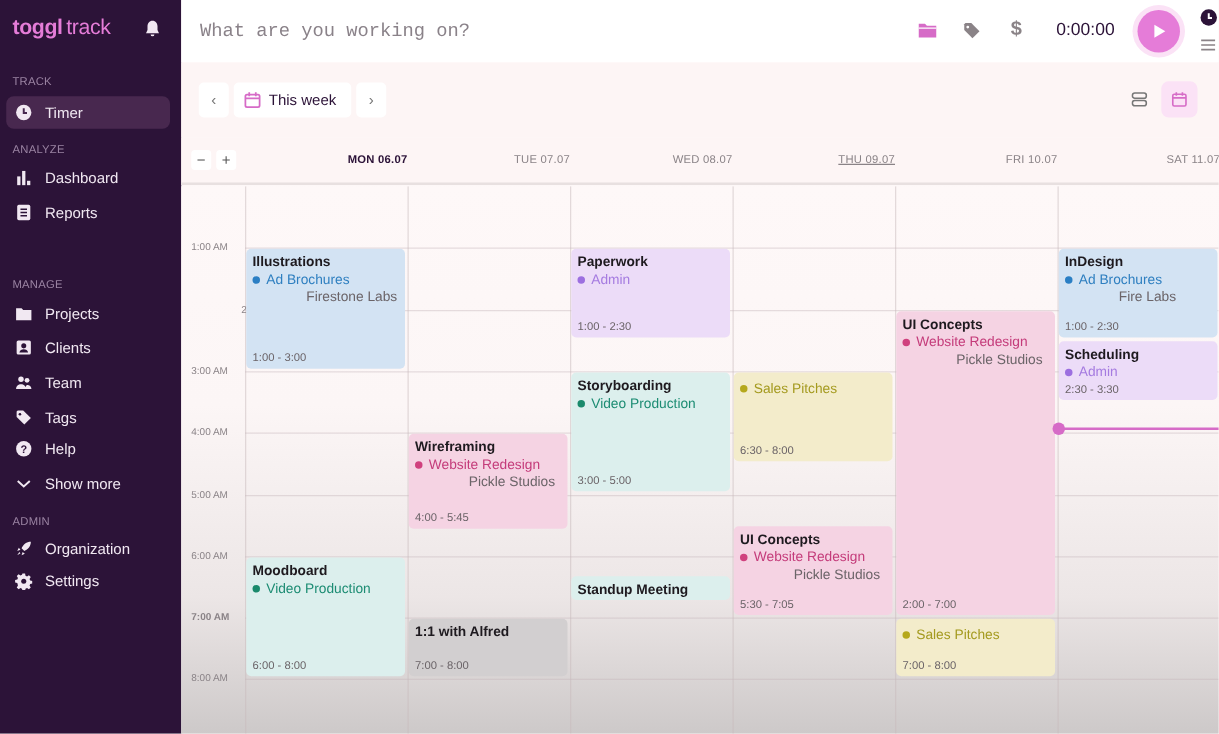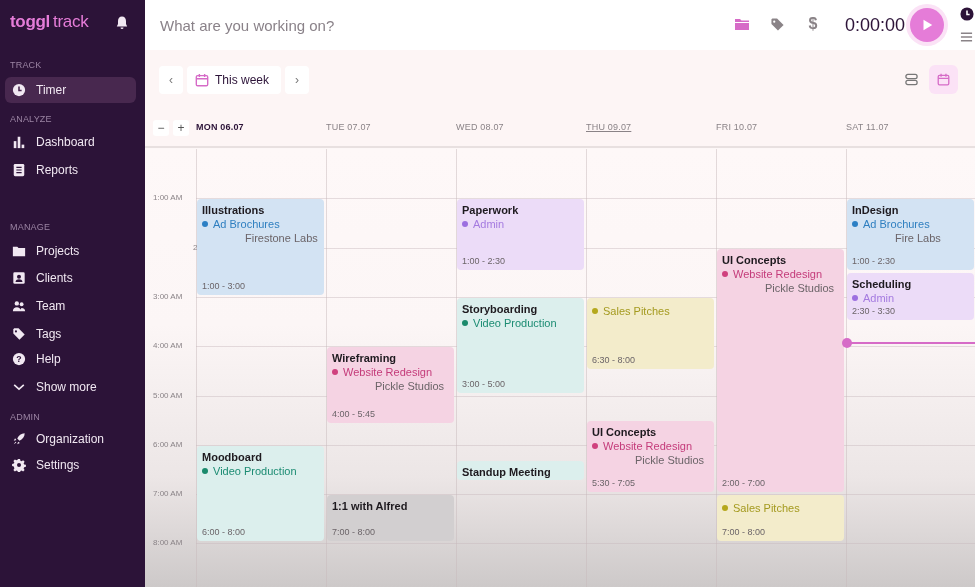--- a/index.html
+++ b/index.html
@@ -13,42 +13,42 @@
   .logo .prod { color: #e57cd8; font-weight: normal; margin-left: 3px; }
   .bell { position: absolute; left: 114px; top: 15px; width: 16px; height: 16px; }
   .section { position: absolute; left: 10px; font-size: 9px; color: #9b84a3; letter-spacing: 0.2px; }
   .nav-item { position: absolute; left: 5px; width: 131px; height: 26px; display: flex; align-items: center; padding-left: 6px; border-radius: 6px; font-size: 12px; color: #f1e8f2; }
   .nav-item.active { background: #48284f; }
   .nav-item .ico { width: 15px; height: 15px; margin-right: 10px; display: flex; align-items: center; justify-content: center; }
   .nav-item .ico svg { width: 14px; height: 14px; fill: #f1e8f2; }
 
   
   .topbar { position: absolute; left: 145px; top: 0; width: 830px; height: 50px; background: #ffffff; }
-  .desc-input { position: absolute; left: 15px; top: 13px; width: 420px; height: 24px; border: none; background: transparent; font-size: 15px; color: #ec4899; font-family: Liberation Sans, sans-serif; outline: none; }
+  .desc-input { position: absolute; left: 15px; top: 13px; width: 420px; height: 24px; border: none; background: transparent; font-size: 15px; color: #ec4899; font-family: Liberation Mono, monospace; outline: none; }
   .desc-input::placeholder { color: #8a8289; }
   .tb-ico { position: absolute; top: 15px; width: 18px; height: 18px; display: flex; align-items: center; justify-content: center; }
-  .timer { position: absolute; left: 700px; top: 15px; font-size: 18px; color: #2c1338; }
+  .timer { position: absolute; left: 700px; top: 15px; font-size: 14px; color: #2c1338; }
   .play { position: absolute; left: 765px; top: 8px; width: 34px; height: 34px; border-radius: 50%; background: #e57cd8; box-shadow: 0 0 0 4px #fbe2f6; display: flex; align-items: center; justify-content: center; }
   .mode-clock { position: absolute; left: 815px; top: 7px; width: 14px; height: 14px; }
   .mode-list { position: absolute; left: 815px; top: 29px; width: 13px; height: 12px; }
 
   
   .toolbar { position: absolute; left: 145px; top: 50px; width: 830px; height: 60px; background: #fdf5f5; }
   .week-nav { position: absolute; left: 14px; top: 16px; height: 28px; display: flex; gap: 4px; }
   .wn-btn { height: 28px; background: #ffffff; border-radius: 4px; display: flex; align-items: center; justify-content: center; font-size: 12px; color: #2c1338; }
   .wn-arrow { width: 24px; color: #777; font-size: 12px; }
   .wn-this { padding: 0 12px 0 8px; gap: 6px; }
   .view-list { position: absolute; left: 755px; top: 18px; width: 22px; height: 22px; display: flex; align-items: center; justify-content: center; }
   .view-cal { position: absolute; left: 784px; top: 15px; width: 29px; height: 29px; border-radius: 6px; background: #fbe2f6; display: flex; align-items: center; justify-content: center; }
 
   
   .days-header { position: absolute; left: 145px; top: 110px; width: 830px; height: 38px; background: #fdf5f5; border-bottom: 2px solid #e8e0e0; }
   .zoom-ctl { position: absolute; left: 8px; top: 10px; display: flex; gap: 4px; }
   .zoom-ctl span { width: 16px; height: 16px; background: #fff; color: #555; font-size: 12px; display: flex; align-items: center; justify-content: center; border-radius: 3px; }
-  .day-label { position: absolute; top: 12px; width: 130px; text-align: left; font-size: 9px; color: #8a8387; letter-spacing: 0.2px; }
+  .day-label { position: absolute; top: 12px; width: 130px; text-align: right; font-size: 9px; color: #8a8387; letter-spacing: 0.2px; }
   .day-label.today { color: #2c1338; font-weight: bold; }
 
   
   .grid { position: absolute; left: 145px; top: 149px; width: 830px; height: 438px; background: linear-gradient(to bottom, #fef8f8 0%, #fcf6f6 40%, #ece6e6 75%, #cdc9c9 100%); overflow: hidden; }
   .hour-line { position: absolute; left: 51px; right: 0; height: 1px; background: rgba(200,185,188,0.45); }
   .hour-label { position: absolute; left: 8px; font-size: 8px; color: #8a8387; }
   .col-line { position: absolute; top: 0; bottom: 0; width: 1px; background: rgba(200,185,188,0.5); }
 
   .event { position: absolute; border-radius: 4px; padding: 5px 5px; overflow: hidden; }
   .event .ev-title { font-size: 11px; font-weight: bold; color: #1e1a1f; }
@@ -271,21 +271,21 @@
       <div class="hour-label" style="top: 93.6px; margin-left: 40px;">2:00 AM</div>
       <div class="hour-line" style="top: 147.9px;"></div>
       <div class="hour-label" style="top: 142.9px;">3:00 AM</div>
       <div class="hour-line" style="top: 197.2px;"></div>
       <div class="hour-label" style="top: 192.2px;">4:00 AM</div>
       <div class="hour-line" style="top: 246.5px;"></div>
       <div class="hour-label" style="top: 241.5px;">5:00 AM</div>
       <div class="hour-line" style="top: 295.8px;"></div>
       <div class="hour-label" style="top: 290.8px;">6:00 AM</div>
       <div class="hour-line" style="top: 345.1px;"></div>
-      <div class="hour-label" style="top: 340.1px;">7:00 AM</div>
+      <div class="hour-label" style="top: 340.1px; font-weight: bold;">7:00 AM</div>
       <div class="hour-line" style="top: 394.4px;"></div>
       <div class="hour-label" style="top: 389.4px;">8:00 AM</div>
       <div class="event" style="left: 52px; width: 127px; top: 50.3px; height: 95.6px; background: rgb(211, 227, 243);">
         <div class="ev-title">Illustrations</div>
         <div class="ev-project" style="color: rgb(46, 127, 192);">
           <span class="dot" style="background: rgb(43, 127, 196);"></span>
           <span>Ad Brochures</span>
         </div>
         <div class="ev-client">Firestone Labs</div>
         <div class="ev-time">1:00 - 3:00</div>

